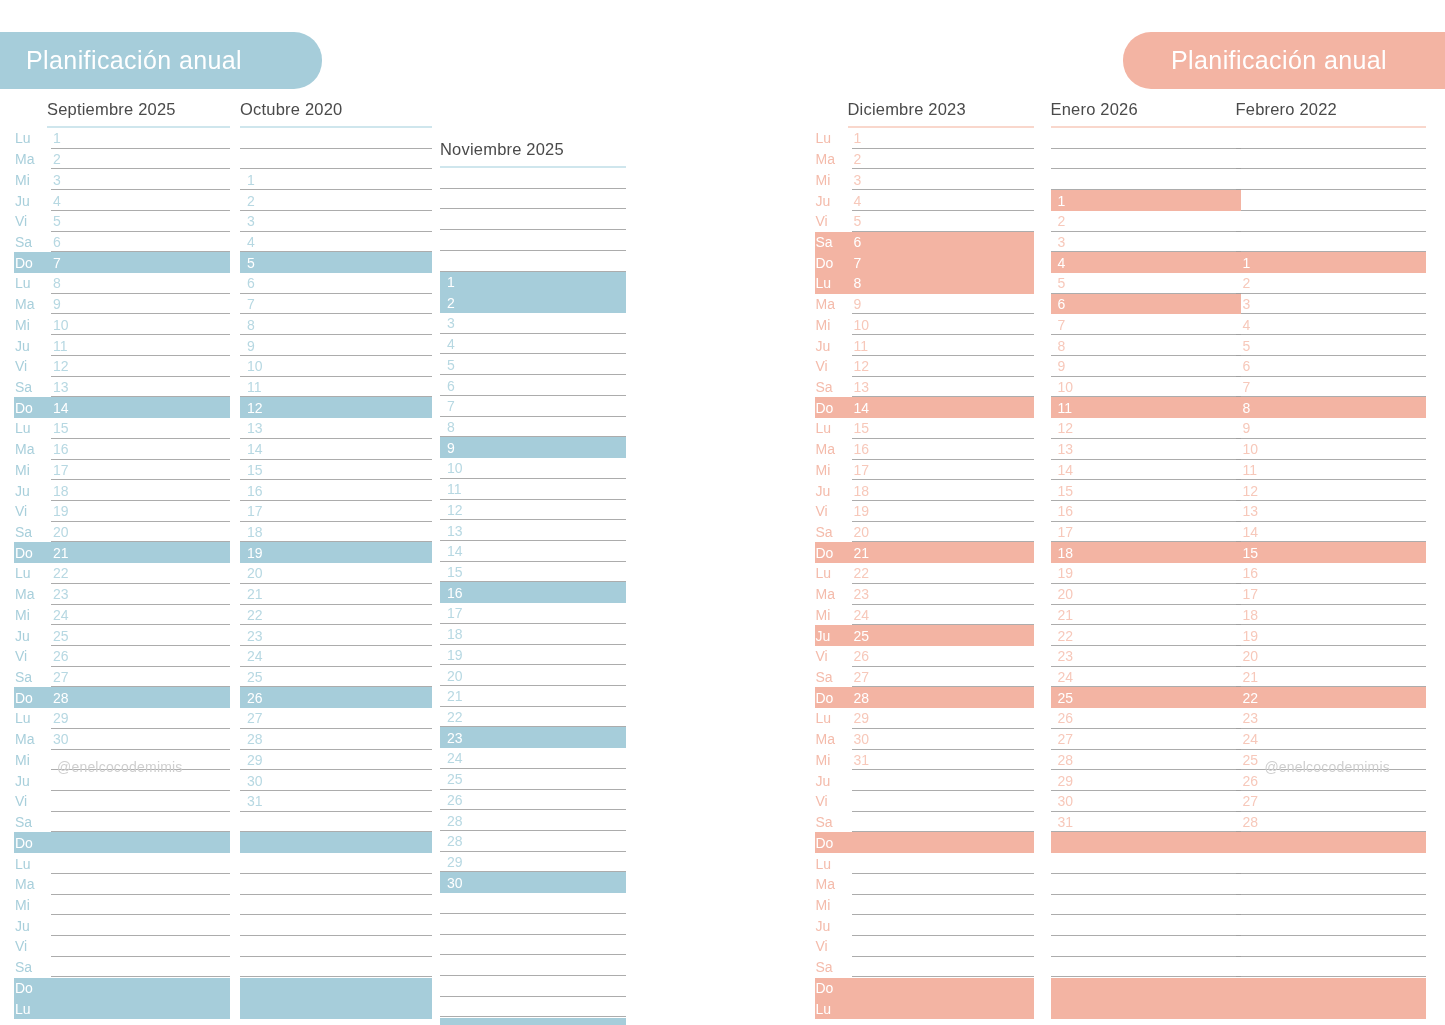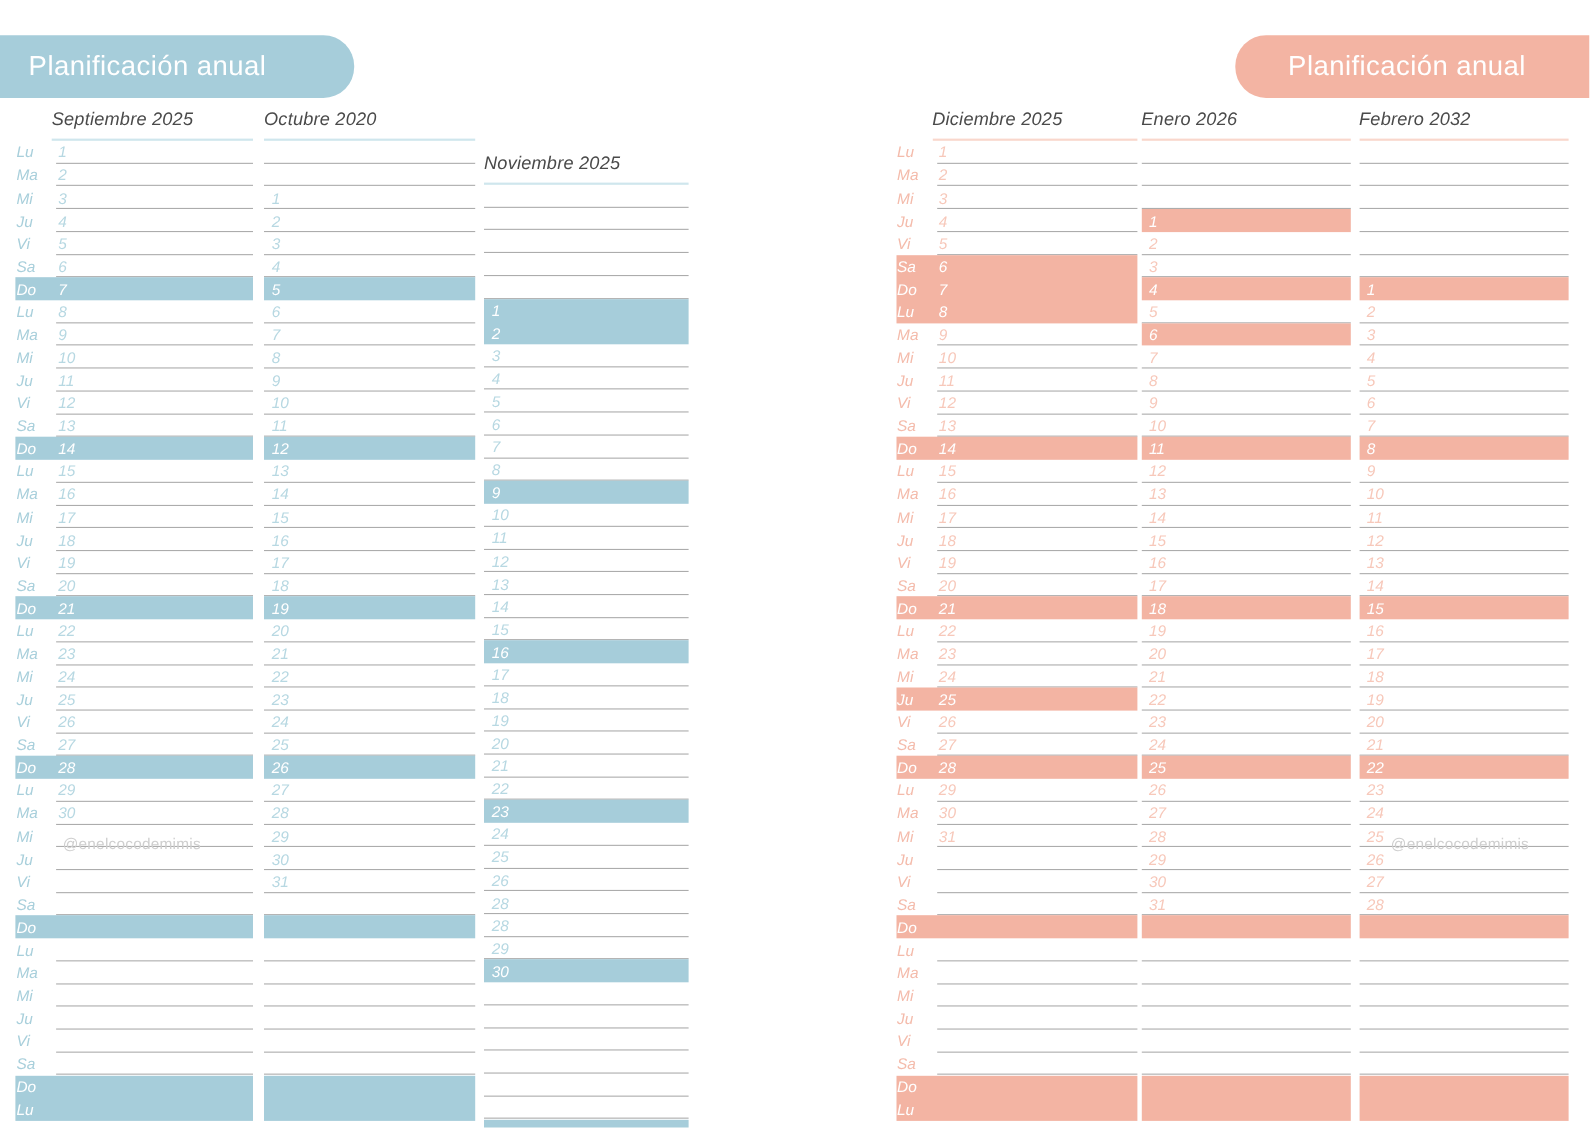--- a/index.html
+++ b/index.html
@@ -27,27 +27,27 @@
   .page-right .banner {
     right: 0; width: 322px;
     border-radius: 28px 0 0 28px;
     padding-left: 48px;
     background: #f3b4a3;
   }
 
   
   .months { position: absolute; top: 100px; left: 0; width: 100%; height: 905px; }
   .month {
-    position: absolute; top: 0; height: 905px; font-style: italic;
+    position: absolute; top: 0; height: 905px;
   }
   .page-left .month.m0 { left: 14px;  width: 216px; }
   .page-left .month.m1 { left: 240px; width: 192px; }
   .page-left .month.m2 { left: 440px; width: 186px; margin-top: 40px; }
   .page-right .month.m0 { left: 92px;  width: 219px; }
-  .page-right .month.m1 { left: 315px; width: 190px; }
+  .page-right .month.m1 { left: 328px; width: 190px; }
   .page-right .month.m2 { left: 513px; width: 190px; }
 
   .month-title {
     font-size: 16.5px; font-weight: 400; color: #4a4a4a;
     letter-spacing: .2px; height: 26px; white-space: nowrap;
   }
   .page-left .month.m0 .month-title,
   .page-right .month.m0 .month-title { padding-left: 33px; }
 
   .rows { position: relative; margin-top: 0; }
@@ -947,21 +947,21 @@
             </div>
           </div>
         </div>
       </div>
       <div class="footer">@enelcocodemimis</div>
     </div>
     <div class="page page-right">
       <div class="banner">Planificación anual</div>
       <div class="months">
         <div class="month m0">
-          <div class="month-title">Diciembre 2025</div>
+          <div class="month-title">Diciembre 2023</div>
           <div class="hdr-rule"></div>
           <div class="rows">
             <div class="hlband" style="top: 103.6px; height: 62.16px;"></div>
             <div class="hlband" style="top: 269.36px; height: 20.72px;"></div>
             <div class="hlband" style="top: 414.4px; height: 20.72px;"></div>
             <div class="hlband" style="top: 497.28px; height: 20.72px;"></div>
             <div class="hlband" style="top: 559.44px; height: 20.72px;"></div>
             <div class="hlband" style="top: 704.48px; height: 20.72px;"></div>
             <div class="hlband" style="top: 849.52px; height: 41.44px;"></div>
             <div class="row">
@@ -1514,21 +1514,21 @@
               </div>
             </div>
             <div class="row hl">
               <div class="cell">
                 <span class="num"></span>
               </div>
             </div>
           </div>
         </div>
         <div class="month m2 nodow">
-          <div class="month-title">Febrero 2032</div>
+          <div class="month-title">Febrero 2022</div>
           <div class="hdr-rule"></div>
           <div class="rows">
             <div class="hlband" style="top: 124.32px; height: 20.72px; left: 0px;"></div>
             <div class="hlband" style="top: 269.36px; height: 20.72px; left: 0px;"></div>
             <div class="hlband" style="top: 414.4px; height: 20.72px; left: 0px;"></div>
             <div class="hlband" style="top: 559.44px; height: 20.72px; left: 0px;"></div>
             <div class="hlband" style="top: 704.48px; height: 20.72px; left: 0px;"></div>
             <div class="hlband" style="top: 849.52px; height: 41.44px; left: 0px;"></div>
             <div class="row">
               <div class="cell">

